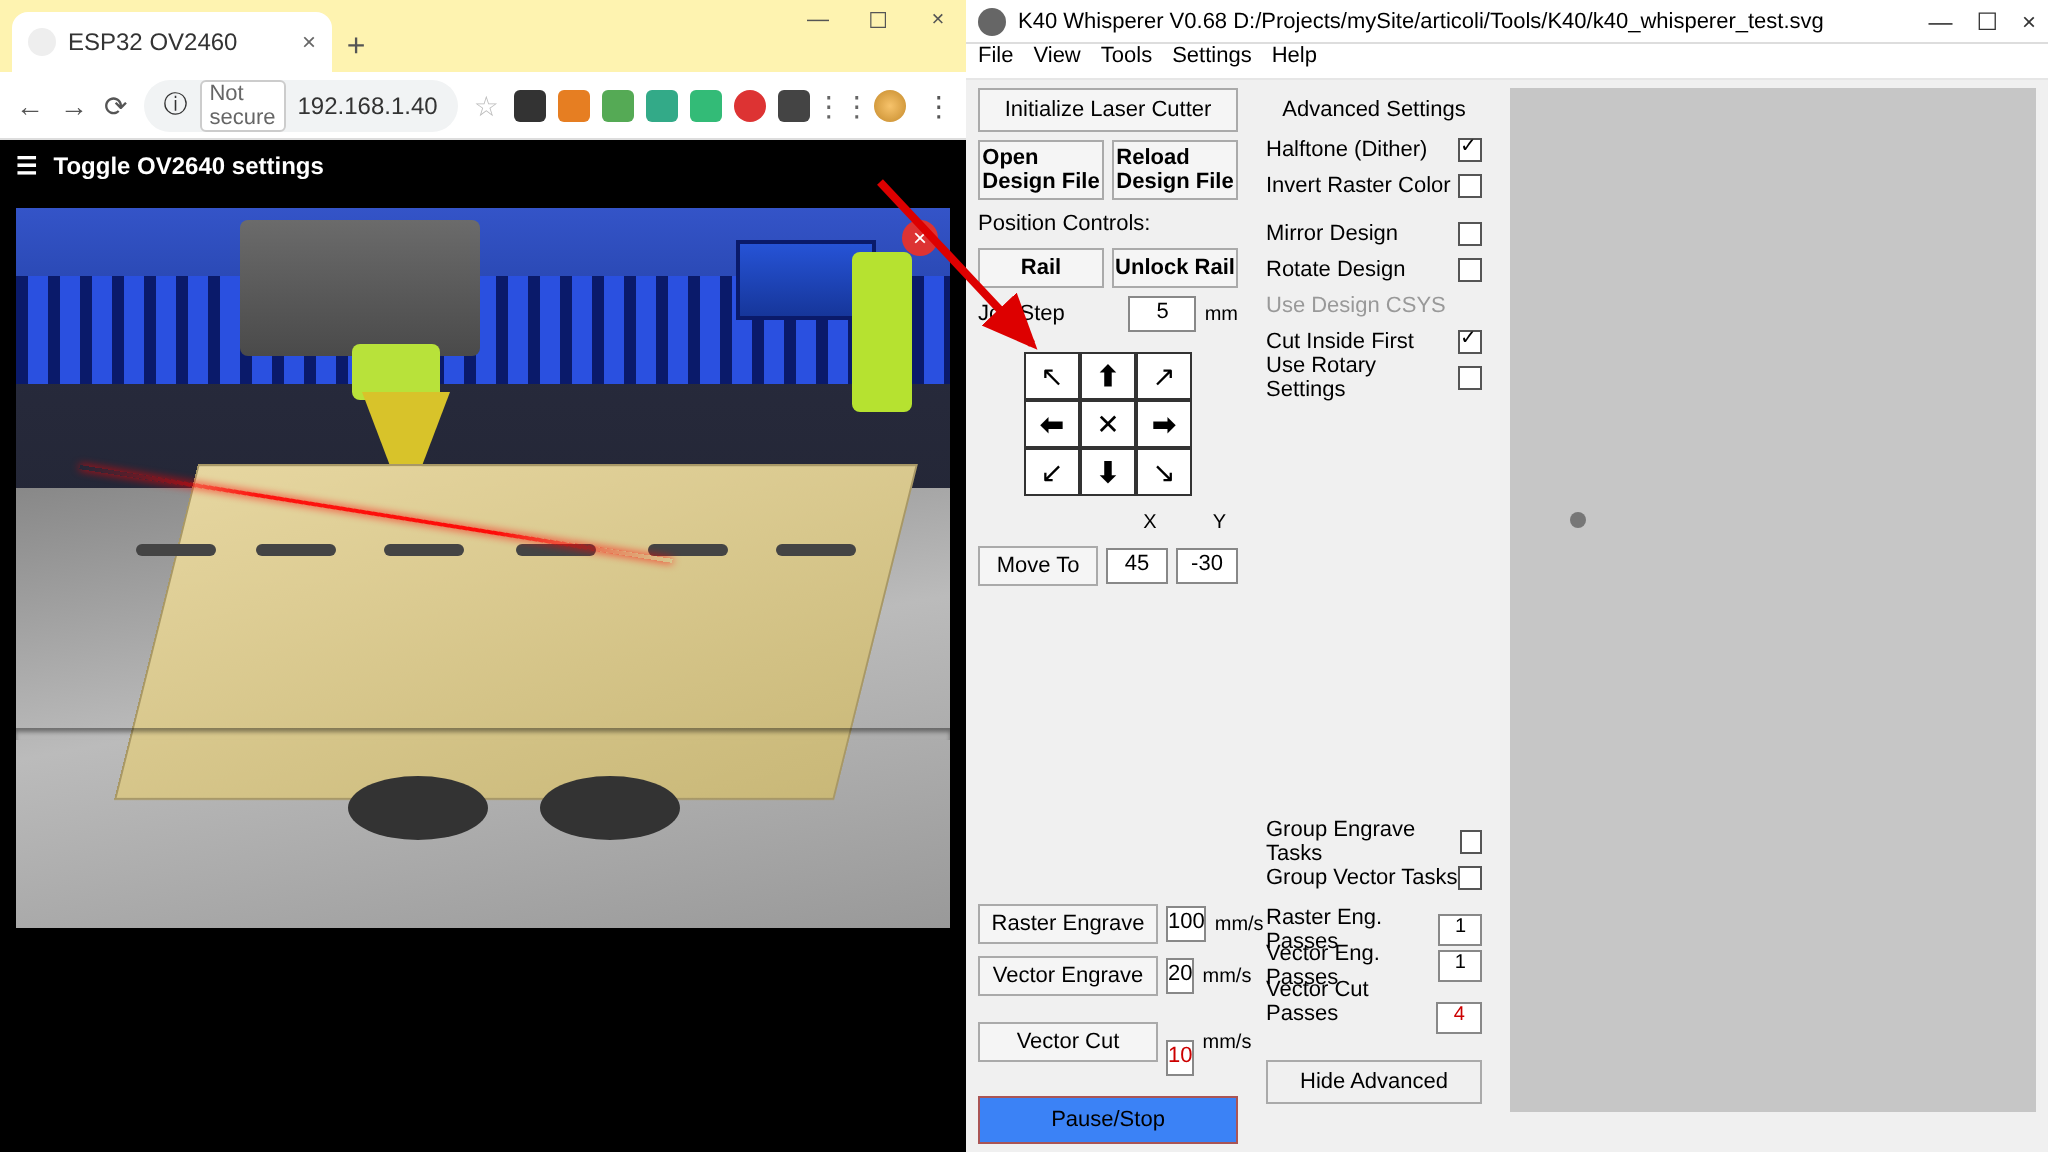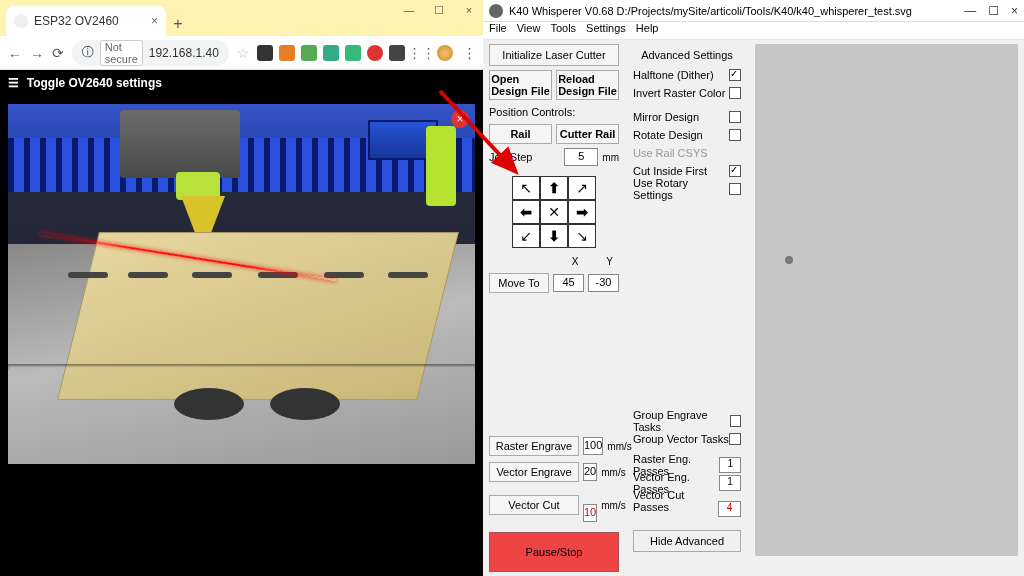--- a/index.html
+++ b/index.html
@@ -73,21 +73,21 @@
   .label { font-size:11px; padding:2px 0; }
   .row { display:flex; align-items:center; gap:4px; margin-bottom:2px; }
   .row .btn { flex:0 0 90px; }
   .num { width:34px; height:18px; border:1px solid #888; background:#fff; text-align:center; font-size:11px; padding:1px 0; }
   .unit { font-size:10px; }
   .grid3 { display:grid; grid-template-columns:repeat(3,28px); grid-template-rows:repeat(3,24px); gap:0; margin:4px 0; }
   .grid3 div { border:1px solid #333; display:flex;align-items:center;justify-content:center; font-size:14px; background:#fff; }
   .axisrow{display:flex;justify-content:flex-end;gap:28px;padding:0 6px 2px 0;font-size:10px;}
   .moverow{display:flex;gap:4px;align-items:center;}
   .moverow .btn{flex:0 0 60px;}
-  .pausebtn{background:#ef4444;border:1px solid #a55;height:40px;display:flex;align-items:center;justify-content:center;margin-top:4px;}
+  .pausebtn{background:#3b82f6;border:1px solid #a55;height:24px;display:flex;align-items:center;justify-content:center;margin-top:4px;}
   .advh{height:22px;display:flex;align-items:center;justify-content:center;font-size:11px;}
   .advrow{display:flex;align-items:center;justify-content:space-between;padding:1px 6px;height:18px;}
   .advrow.dis{color:#999;}
   .chk{width:12px;height:12px;border:1px solid #555;background:#fff;display:inline-block;}
   .chk.on::after{content:"✓";font-size:10px;position:relative;top:-3px;left:0;}
   .numr{width:24px;height:16px;border:1px solid #888;background:#fff;text-align:center;font-size:10px;}
   .hideadv{border:1px solid #aaa;height:22px;display:flex;align-items:center;justify-content:center;margin:20px 6px;}
   .canvaslabel{position:absolute;top:218px;left:38px;background:#fff;border:1px solid #888;padding:4px 6px;font-size:13px; line-height:1.1;}
   .canvaslabel .r{color:#c00;font-weight:bold;} .canvaslabel .b{color:#03c;font-weight:bold;} .canvaslabel .k{color:#000;font-weight:bold;}
   .canvaslabel .g{color:#777;font-size:18px;font-family:Georgia,serif;letter-spacing:1px;}
@@ -191,21 +191,21 @@
         <div class="btn btnw">Initialize Laser Cutter</div>
         <div class="btnpair">
           <div class="btn" style="white-space:pre-line">Open
 Design File</div>
           <div class="btn" style="white-space:pre-line">Reload
 Design File</div>
         </div>
         <div class="label">Position Controls:</div>
         <div class="btnpair">
           <div class="btn" style="height:20px">Rail</div>
-          <div class="btn" style="height:20px">Cutter Rail</div>
+          <div class="btn" style="height:20px">Unlock Rail</div>
         </div>
         <div class="row">
           <span style="flex:1">Jog Step</span>
           <span class="num">5</span>
           <span class="unit">mm</span>
         </div>
         <div style="display:flex;justify-content:center">
           <div class="grid3">
             <div>↖</div>
             <div style="font-weight:bold">⬆</div>
@@ -261,21 +261,21 @@
         <div style="height:6px"></div>
         <div class="advrow">
             <span>Mirror Design</span>
             <span class="chk"></span>
           </div>
         <div class="advrow">
             <span>Rotate Design</span>
             <span class="chk"></span>
           </div>
         <div class="advrow dis">
-            <span>Use Rail CSYS</span>
+            <span>Use Design CSYS</span>
           </div>
         <div class="advrow">
             <span>Cut Inside First</span>
             <span class="chk on"></span>
           </div>
         <div class="advrow">
             <span>Use Rotary Settings</span>
             <span class="chk"></span>
           </div>
 

